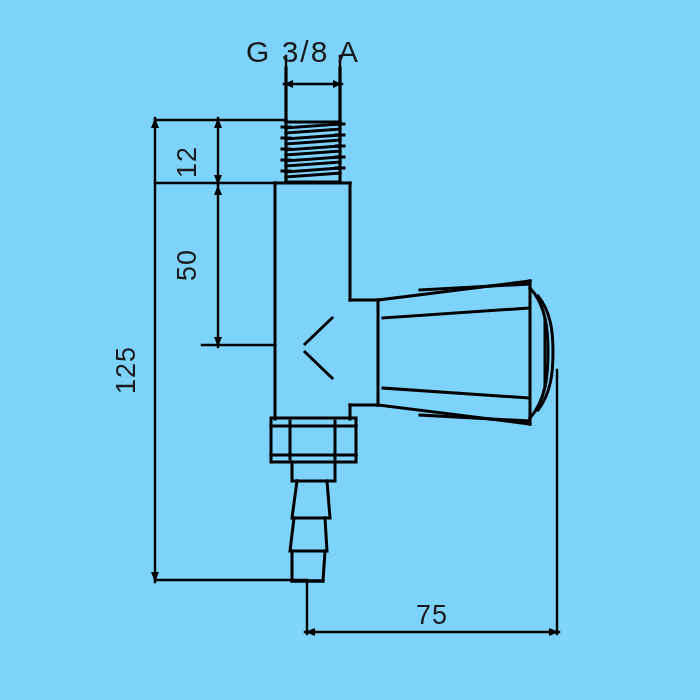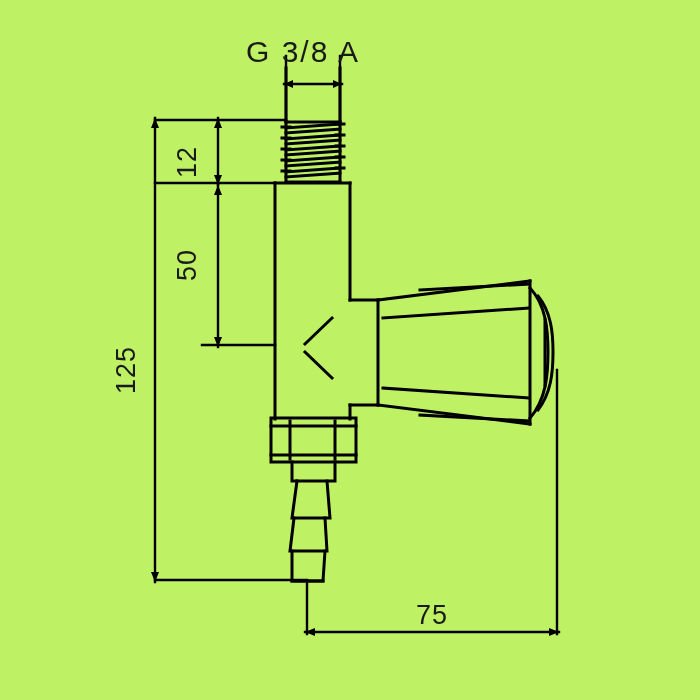--- a/index.html
+++ b/index.html
@@ -4,21 +4,21 @@
 <style>
   html, body {
     margin: 0;
     padding: 0;
     background: #ffffff;
   }
   #page {
     position: relative;
     width: 700px;
     height: 700px;
-    background: #bef264;
+    background: #7dd3fc;
     overflow: hidden;
     font-family: "Liberation Sans", sans-serif;
   }
   #drawing {
     position: absolute;
     left: 0;
     top: 0;
     width: 700px;
     height: 700px;
   }

